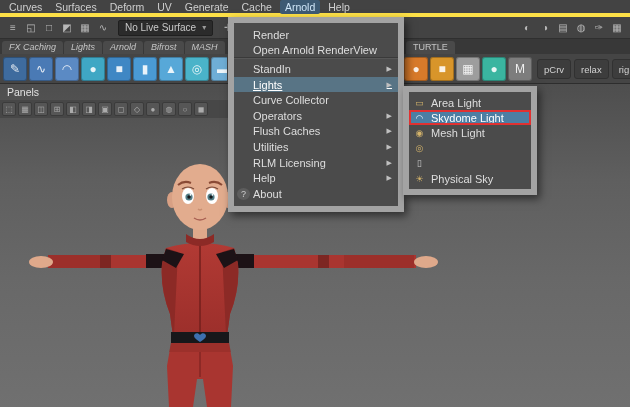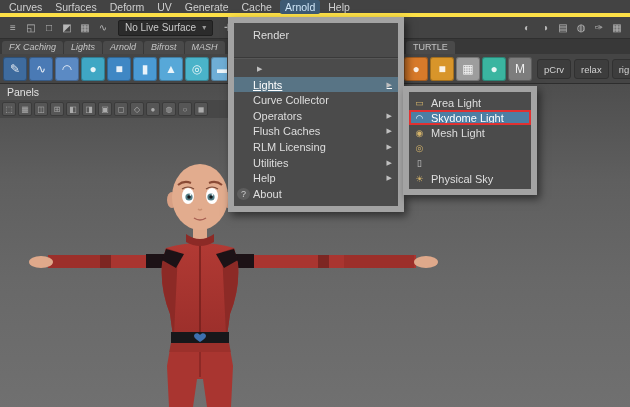--- a/index.html
+++ b/index.html
@@ -255,24 +255,26 @@
 
   <div class="dropdown arnold-menu">
 
   <div class="dd-item">
         <span class="dd-icon"></span>
         <span class="dd-label">Render</span>
         <span class="dd-arrow">▶</span>
       </div>
       <div class="dd-item separator-after">
         <span class="dd-icon"></span>
-        <span class="dd-arrow">▶</span>
-      </div>
-      <div class="dd-item submenu">
-        <span class="dd-icon"></span>
+        <span class="dd-label">Open Arnold RenderView</span>
+        <span class="dd-arrow">▶</span>
+      </div>
+      <div class="dd-item submenu">
+        <span class="dd-icon"></span>
+        <span class="dd-label">StandIn</span>
         <span class="dd-arrow">▶</span>
       </div>
       <div class="dd-item highlight submenu">
         <span class="dd-icon"></span>
         <span class="dd-label">Lights</span>
         <span class="dd-arrow">▶</span>
       </div>
       <div class="dd-item">
         <span class="dd-icon"></span>
         <span class="dd-label">Curve Collector</span>
@@ -283,26 +285,26 @@
         <span class="dd-label">Operators</span>
         <span class="dd-arrow">▶</span>
       </div>
       <div class="dd-item submenu">
         <span class="dd-icon"></span>
         <span class="dd-label">Flush Caches</span>
         <span class="dd-arrow">▶</span>
       </div>
       <div class="dd-item submenu">
         <span class="dd-icon"></span>
+        <span class="dd-label">Utilities</span>
+        <span class="dd-arrow">▶</span>
+      </div>
+      <div class="dd-item submenu">
+        <span class="dd-icon"></span>
         <span class="dd-label">RLM Licensing</span>
-        <span class="dd-arrow">▶</span>
-      </div>
-      <div class="dd-item submenu">
-        <span class="dd-icon"></span>
-        <span class="dd-label">Utilities</span>
         <span class="dd-arrow">▶</span>
       </div>
       <div class="dd-item submenu">
         <span class="dd-icon"></span>
         <span class="dd-label">Help</span>
         <span class="dd-arrow">▶</span>
       </div>
       <div class="dd-item">
         <span class="dd-icon">?</span>
         <span class="dd-label">About</span>

